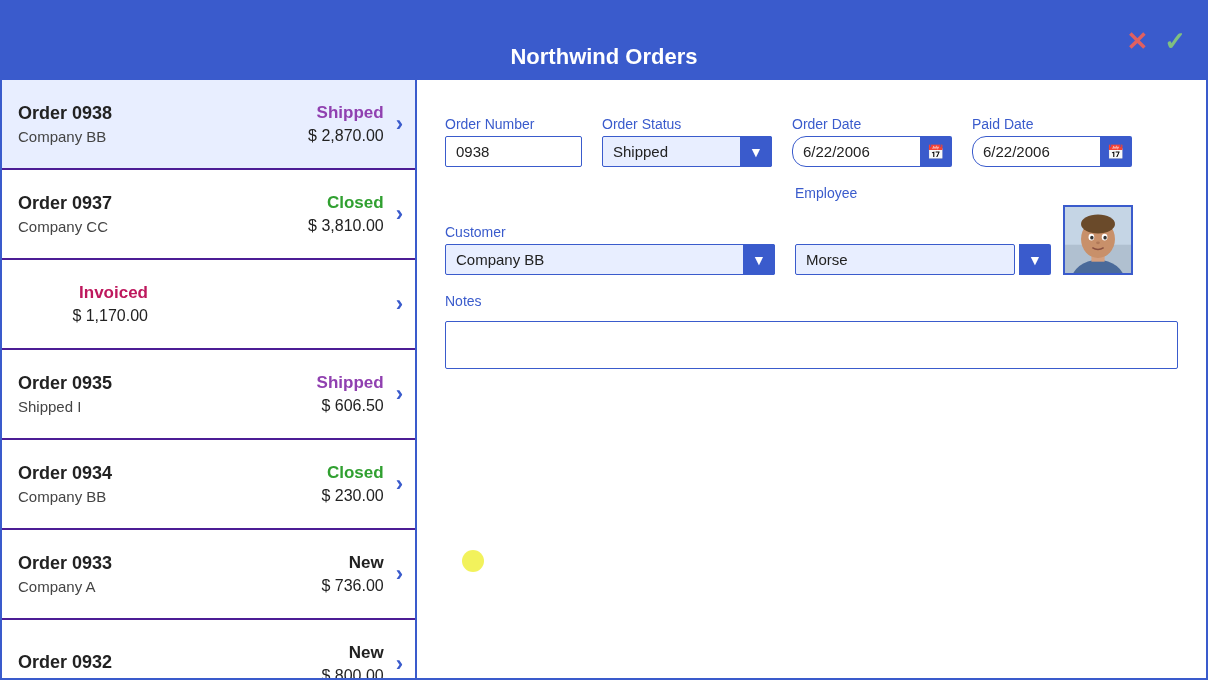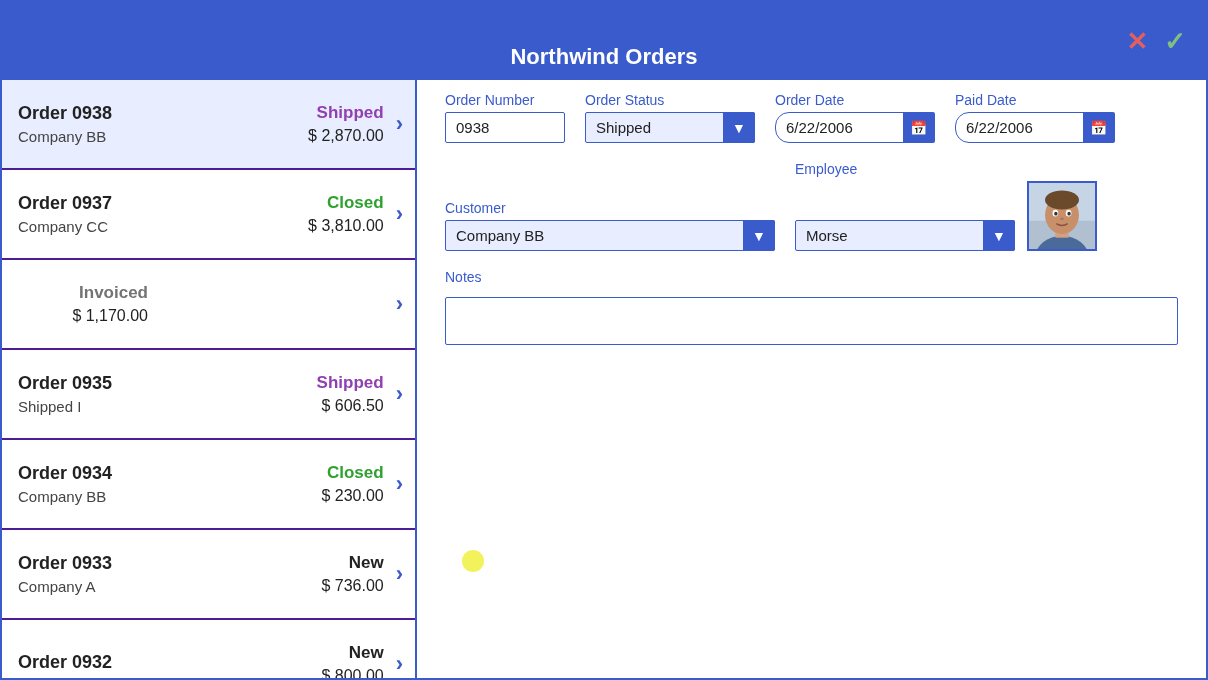--- a/index.html
+++ b/index.html
@@ -129,34 +129,34 @@
       margin-bottom: 4px;
     }
 
     .order-amount {
       font-size: 16px;
       color: #222;
     }
 
     .status-shipped { color: #9040b0; }
     .status-closed { color: #30a030; }
-    .status-invoiced { color: #737373; }
+    .status-invoiced { color: #be185d; }
     .status-new { color: #222; }
 
     .chevron {
       color: #3a5bcc;
       font-size: 22px;
       font-weight: bold;
       margin-left: 4px;
     }
 
     
     .detail-panel {
       flex: 1;
-      padding: 12px 28px;
+      padding: 36px 28px;
       background: white;
       overflow-y: auto;
     }
 
     .form-row {
       display: flex;
       gap: 20px;
       margin-bottom: 18px;
       align-items: flex-end;
     }
@@ -289,33 +289,33 @@
       padding: 8px 10px;
       font-size: 15px;
       color: #222;
       background: white;
       resize: none;
       height: 48px;
       outline: none;
     }
 
     .order-number-input {
-      width: 120px;
+      width: 137px;
     }
 
     .order-status-select-wrapper {
       width: 170px;
     }
 
     .customer-select-wrapper {
       width: 330px;
     }
 
     .employee-select-wrapper {
-      width: 220px;
+      width: 256px;
     }
 
     .yellow-dot {
       width: 22px;
       height: 22px;
       background: #f0f040;
       border-radius: 50%;
       opacity: 0.85;
       position: absolute;
       left: 462px;

